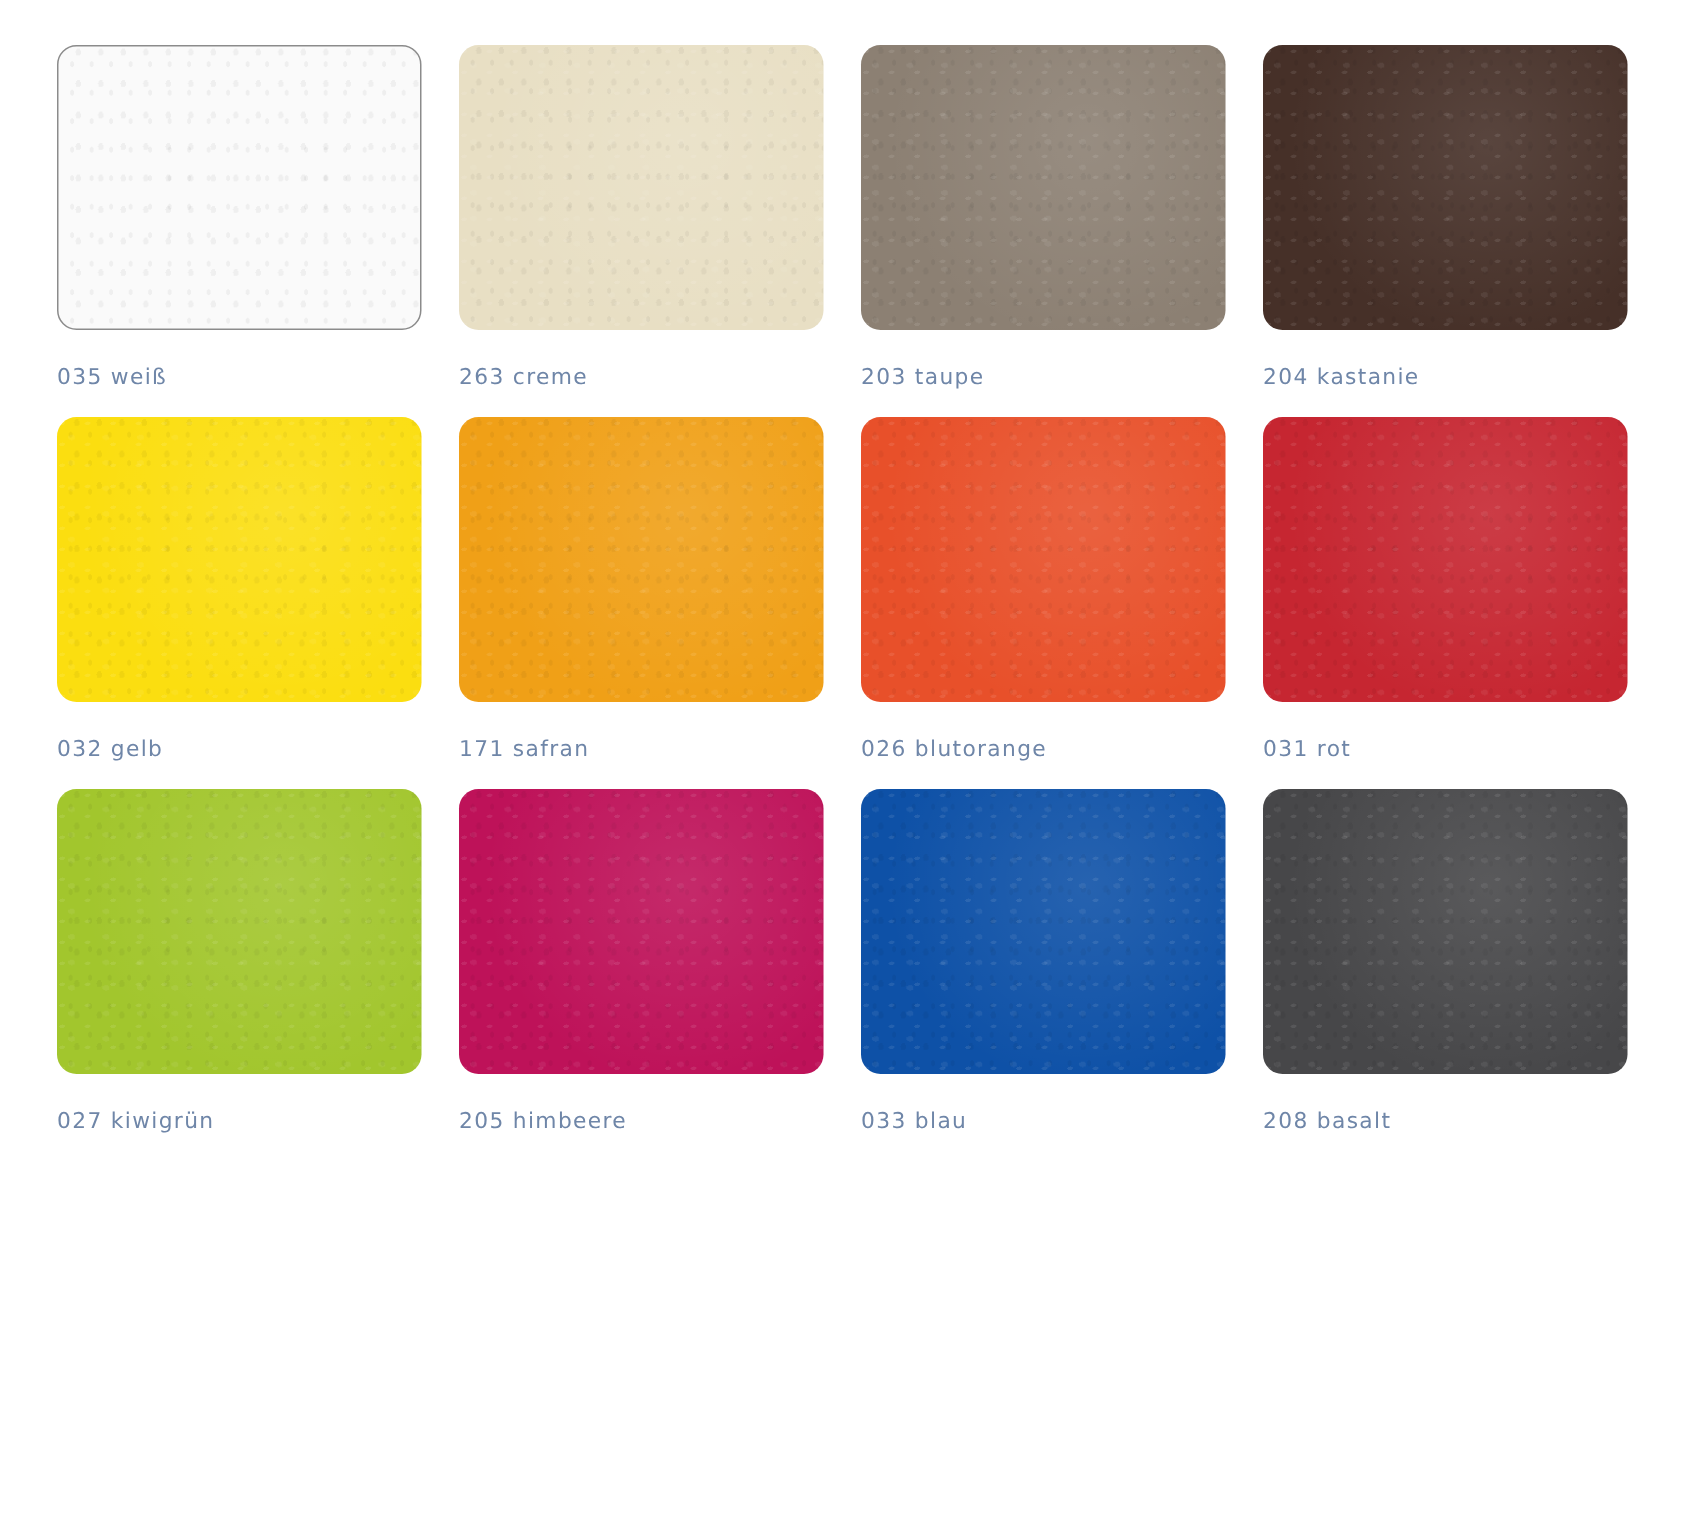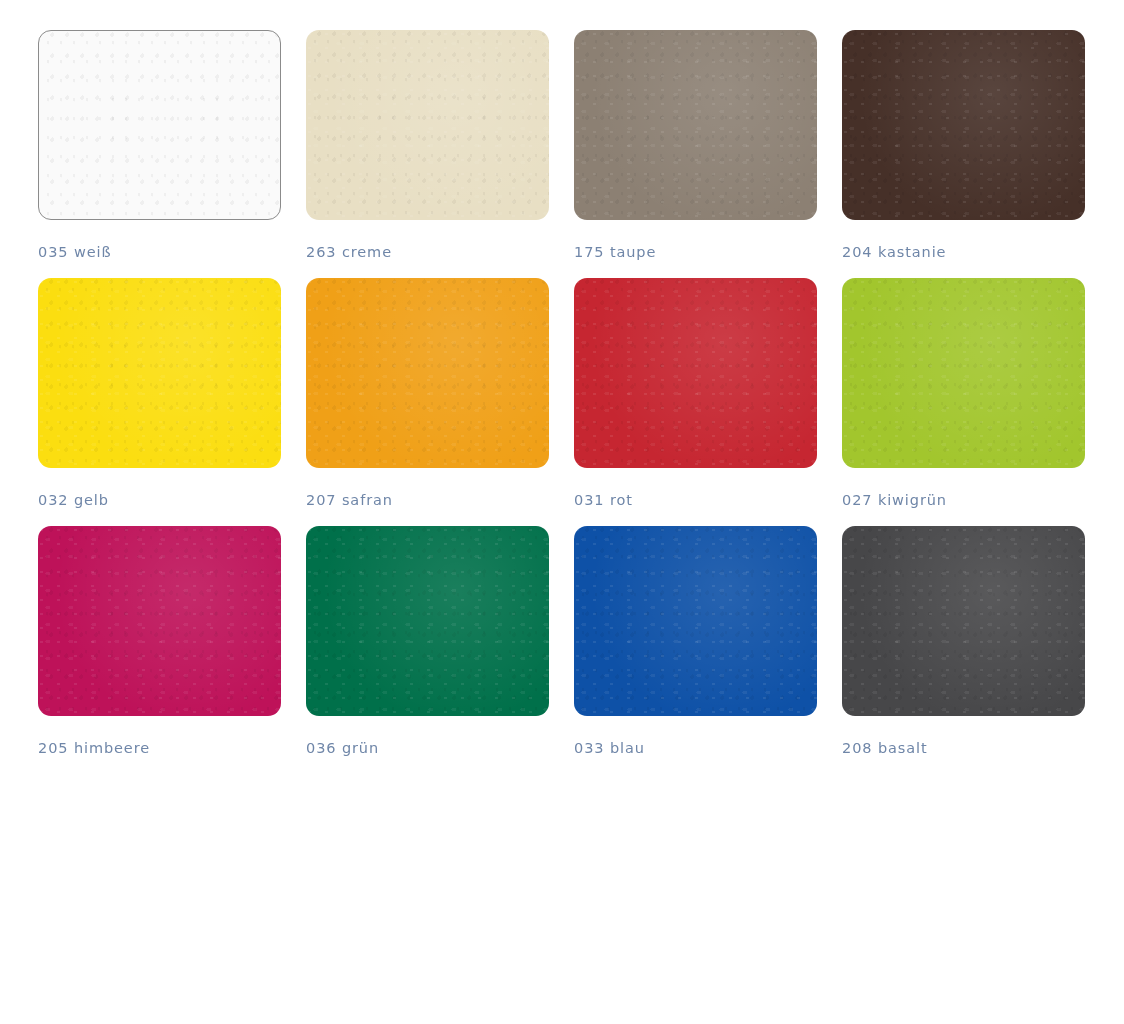--- a/index.html
+++ b/index.html
@@ -88,51 +88,51 @@
       <div class="swatch-cell">
         <div class="swatch-chip is-white" style="background-color: rgb(250, 250, 250);"></div>
         <div class="swatch-label">035 weiß</div>
       </div>
       <div class="swatch-cell">
         <div class="swatch-chip" style="background-color: rgb(232, 223, 196);"></div>
         <div class="swatch-label">263 creme</div>
       </div>
       <div class="swatch-cell">
         <div class="swatch-chip" style="background-color: rgb(140, 128, 115);"></div>
-        <div class="swatch-label">175 taupe</div>
+        <div class="swatch-label">203 taupe</div>
       </div>
       <div class="swatch-cell">
         <div class="swatch-chip" style="background-color: rgb(70, 48, 40);"></div>
         <div class="swatch-label">204 kastanie</div>
       </div>
       <div class="swatch-cell">
         <div class="swatch-chip" style="background-color: rgb(251, 222, 16);"></div>
         <div class="swatch-label">032 gelb</div>
       </div>
       <div class="swatch-cell">
         <div class="swatch-chip" style="background-color: rgb(240, 160, 23);"></div>
-        <div class="swatch-label">207 safran</div>
+        <div class="swatch-label">171 safran</div>
+      </div>
+      <div class="swatch-cell">
+        <div class="swatch-chip" style="background-color: rgb(232, 80, 42);"></div>
+        <div class="swatch-label">026 blutorange</div>
       </div>
       <div class="swatch-cell">
         <div class="swatch-chip" style="background-color: rgb(198, 38, 49);"></div>
         <div class="swatch-label">031 rot</div>
       </div>
       <div class="swatch-cell">
         <div class="swatch-chip" style="background-color: rgb(162, 198, 45);"></div>
         <div class="swatch-label">027 kiwigrün</div>
       </div>
       <div class="swatch-cell">
         <div class="swatch-chip" style="background-color: rgb(190, 18, 89);"></div>
         <div class="swatch-label">205 himbeere</div>
       </div>
       <div class="swatch-cell">
-        <div class="swatch-chip" style="background-color: rgb(0, 112, 74);"></div>
-        <div class="swatch-label">036 grün</div>
-      </div>
-      <div class="swatch-cell">
         <div class="swatch-chip" style="background-color: rgb(14, 81, 167);"></div>
         <div class="swatch-label">033 blau</div>
       </div>
       <div class="swatch-cell">
         <div class="swatch-chip" style="background-color: rgb(71, 71, 73);"></div>
         <div class="swatch-label">208 basalt</div>
       </div>
     </div>
 </div>
 

